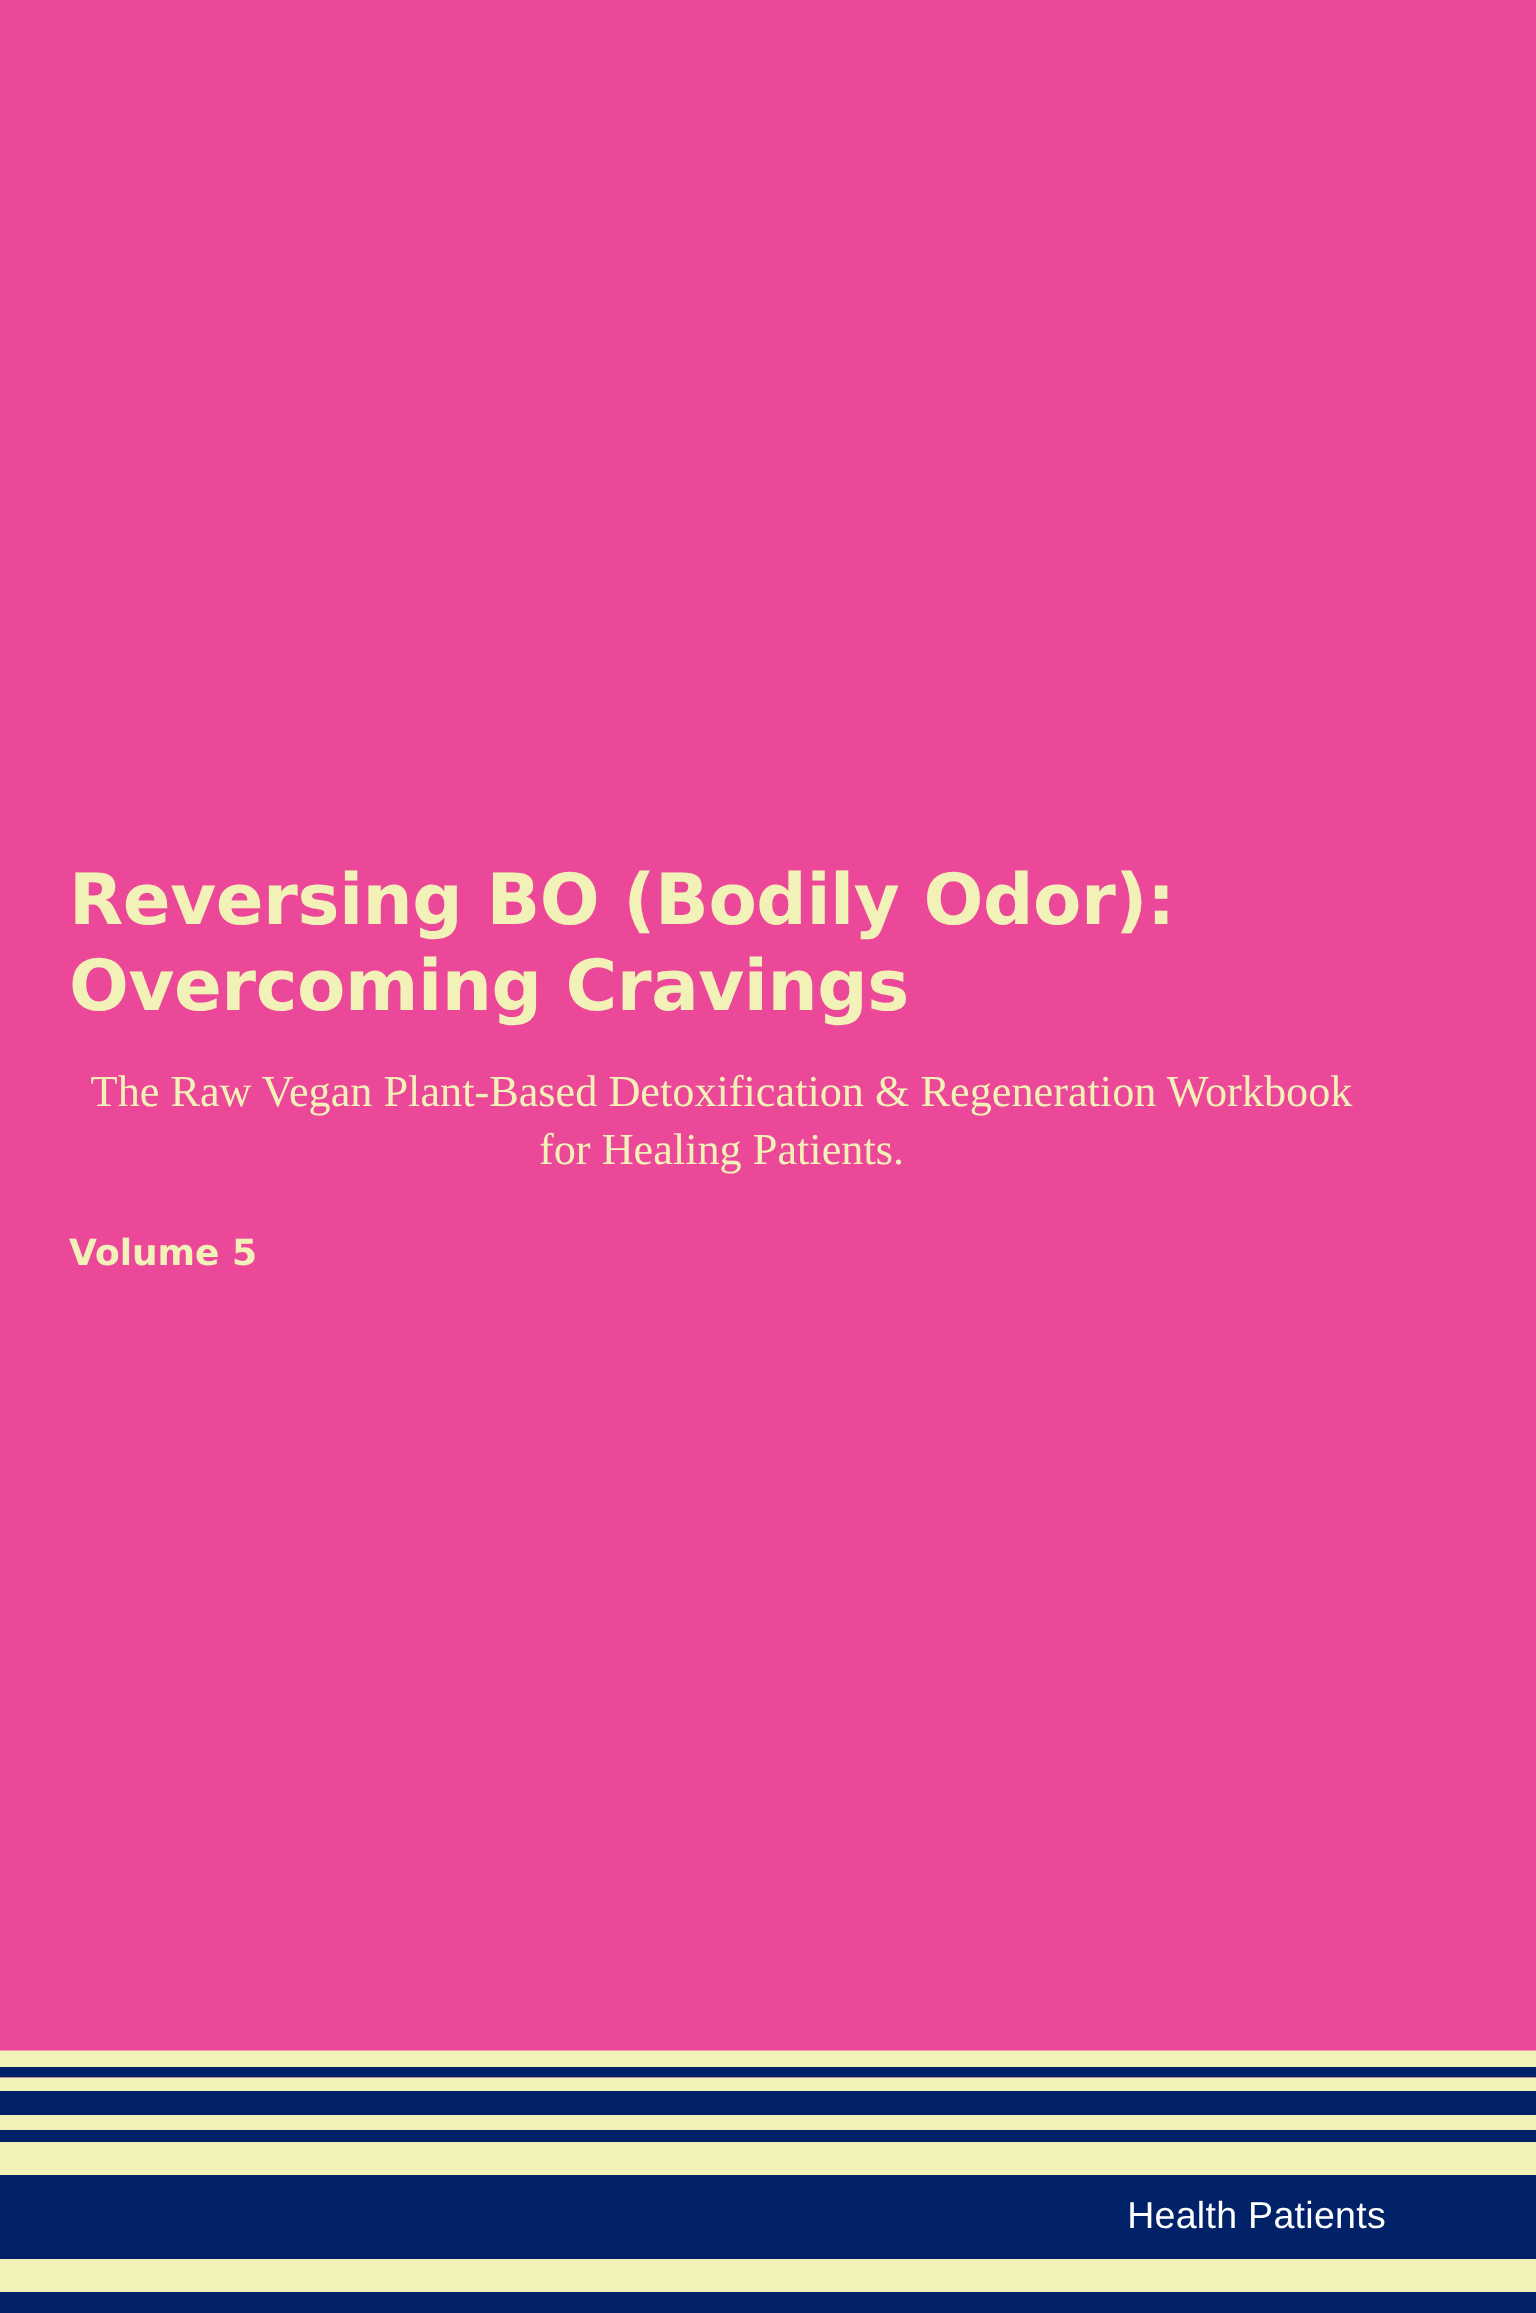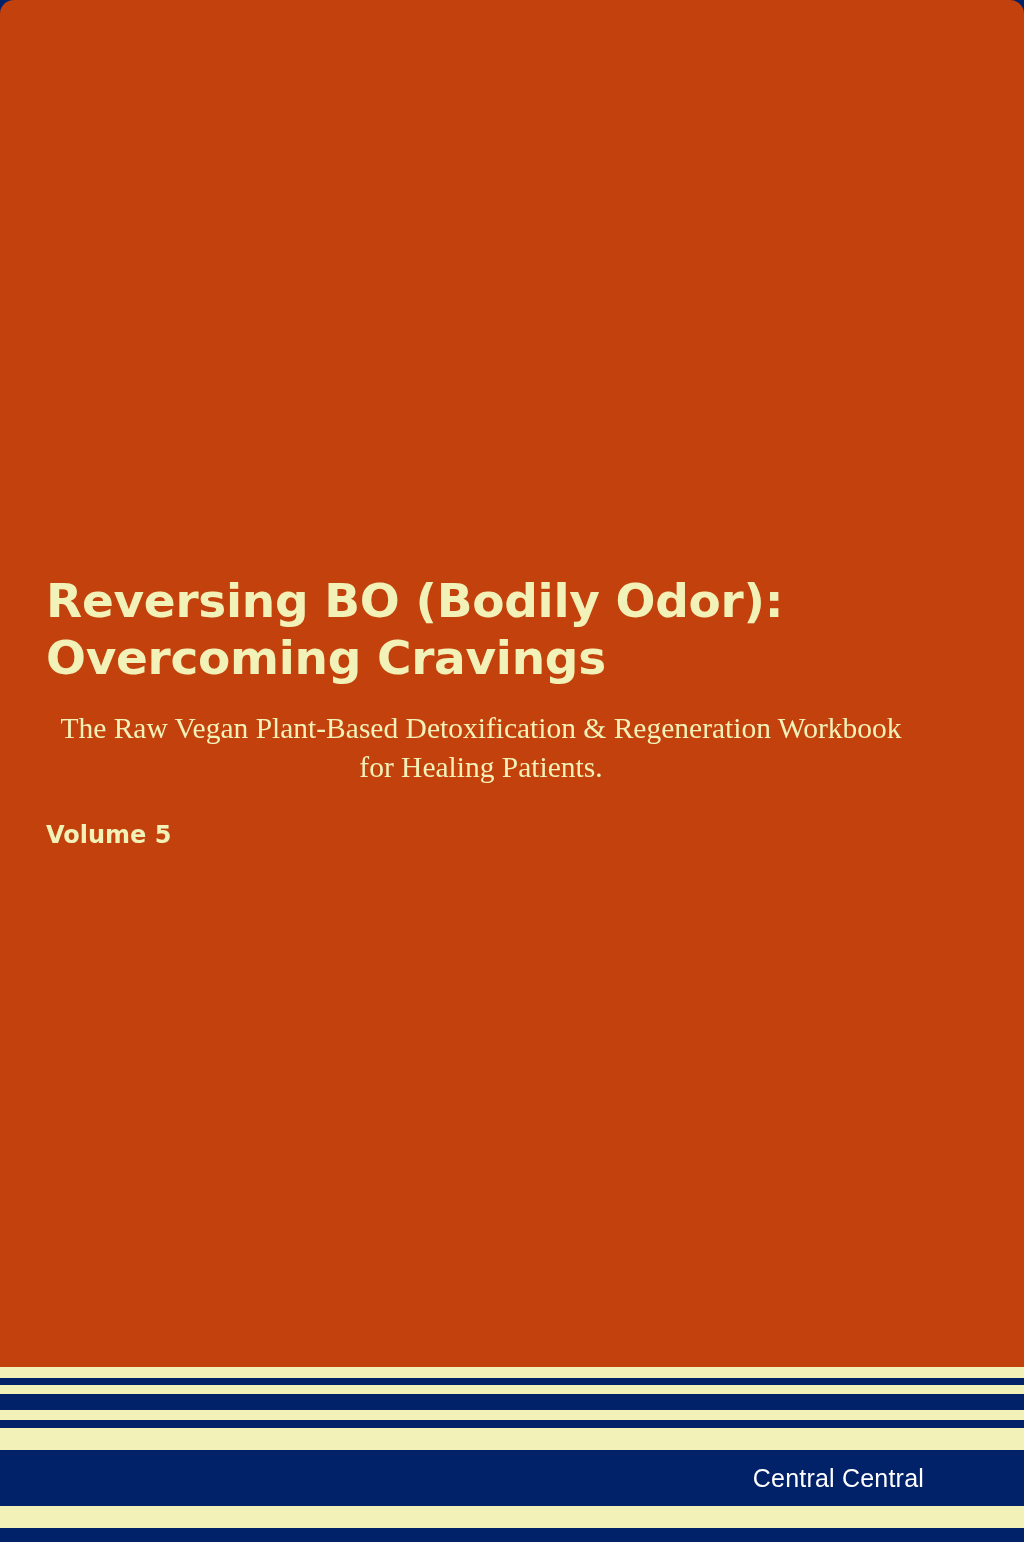--- a/index.html
+++ b/index.html
@@ -11,22 +11,21 @@
     height: 1542px;
     background: #012169;
     font-family: "Liberation Sans", sans-serif;
     overflow: hidden;
     position: relative;
   }
 
   .cover {
     position: absolute;
     inset: 0;
-    background: #c2410c;
-    border-radius: 14px;
+    background: #ec4899;
   }
 
   .title-block {
     position: absolute;
     left: 46px;
     top: 572px;
     width: 900px;
   }
 
   .book-title {
@@ -104,20 +103,20 @@
   <div class="stripes">
     <div class="stripe s-cream" style="height:11px"></div>
     <div class="stripe s-navy" style="height:7px"></div>
     <div class="stripe s-cream" style="height:9px"></div>
     <div class="stripe s-navy" style="height:16px"></div>
     <div class="stripe s-cream" style="height:10px"></div>
     <div class="stripe s-navy" style="height:8px"></div>
     <div class="stripe s-cream" style="height:22px"></div>
 
     <div class="footer-band">
-      <span class="publisher">Central Central</span>
+      <span class="publisher">Health Patients</span>
     </div>
 
     <div class="stripe s-cream" style="height:22px"></div>
     <div class="stripe s-navy" style="height:14px"></div>
   </div>
 
 </div>
 
 </body></html>

